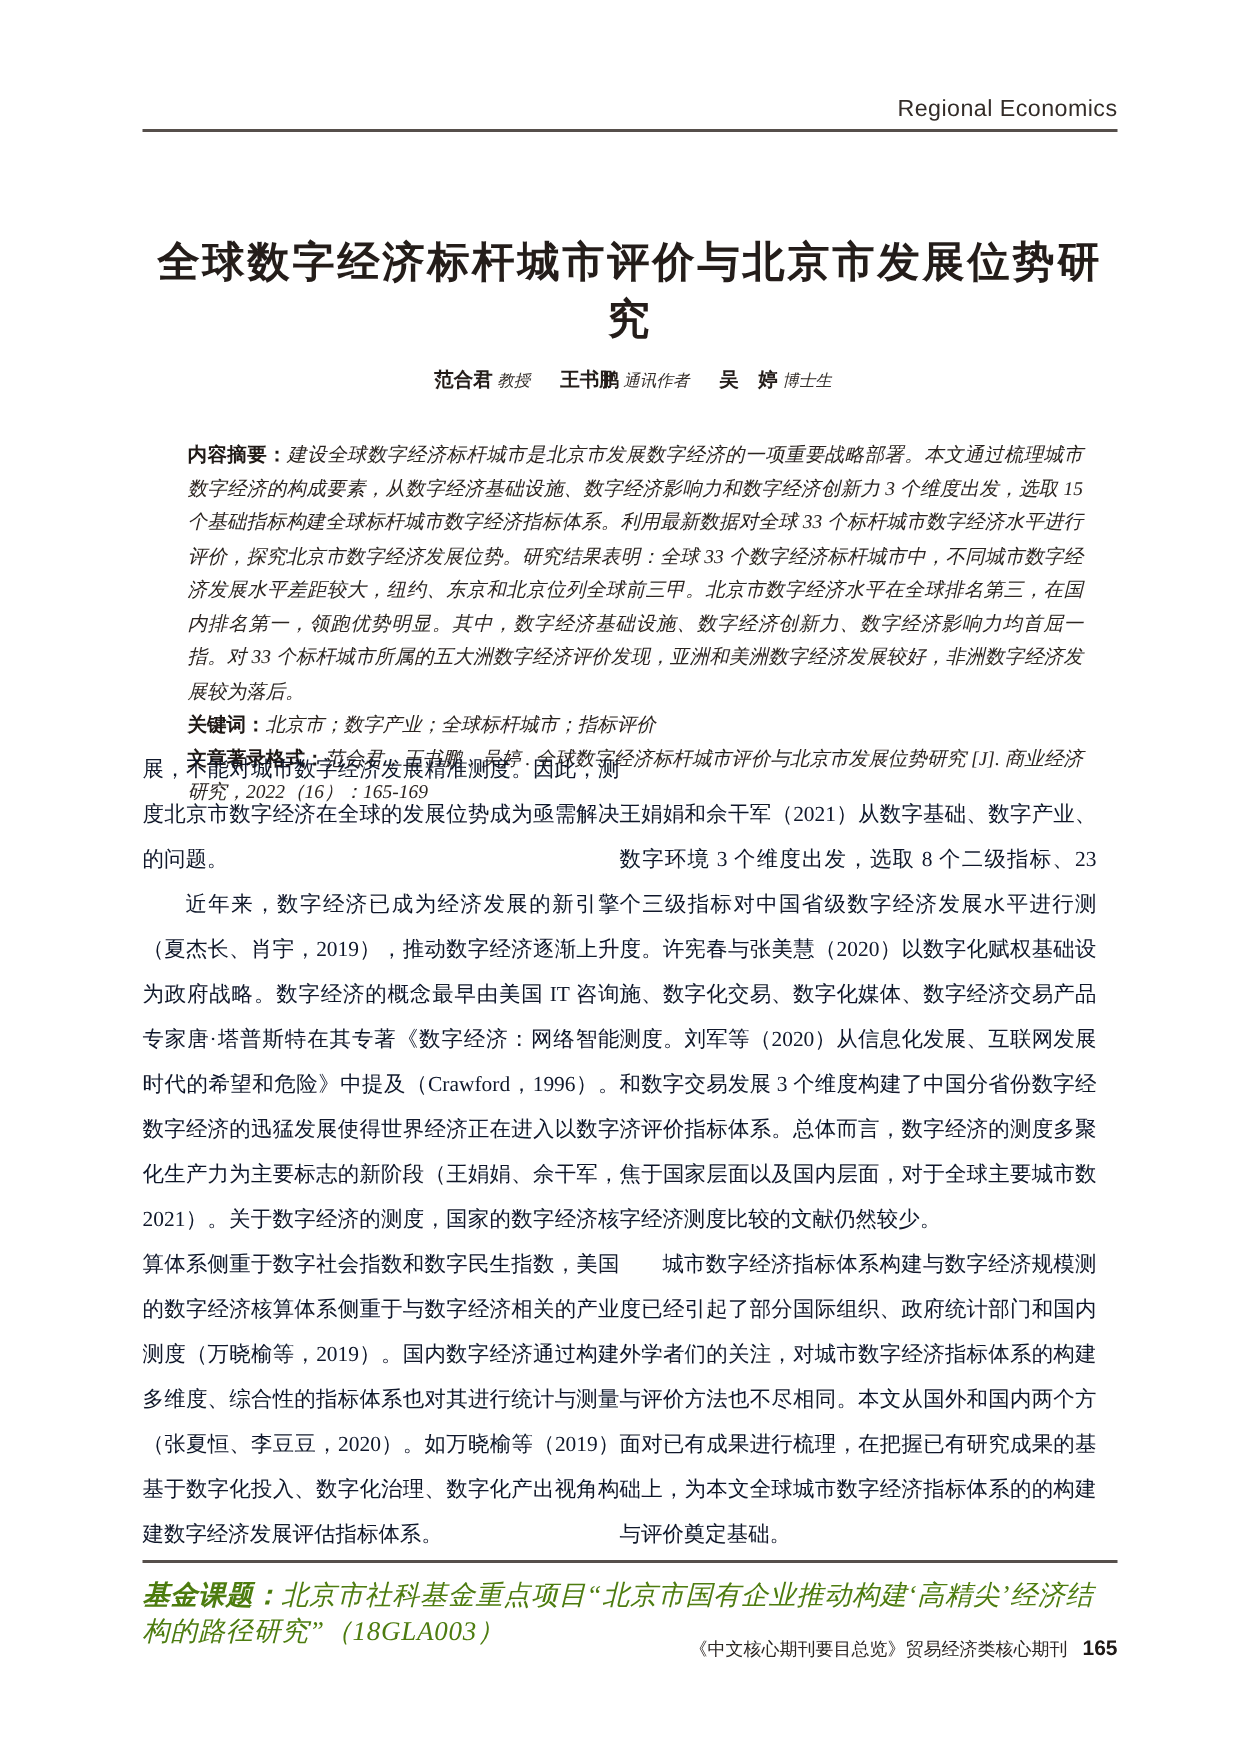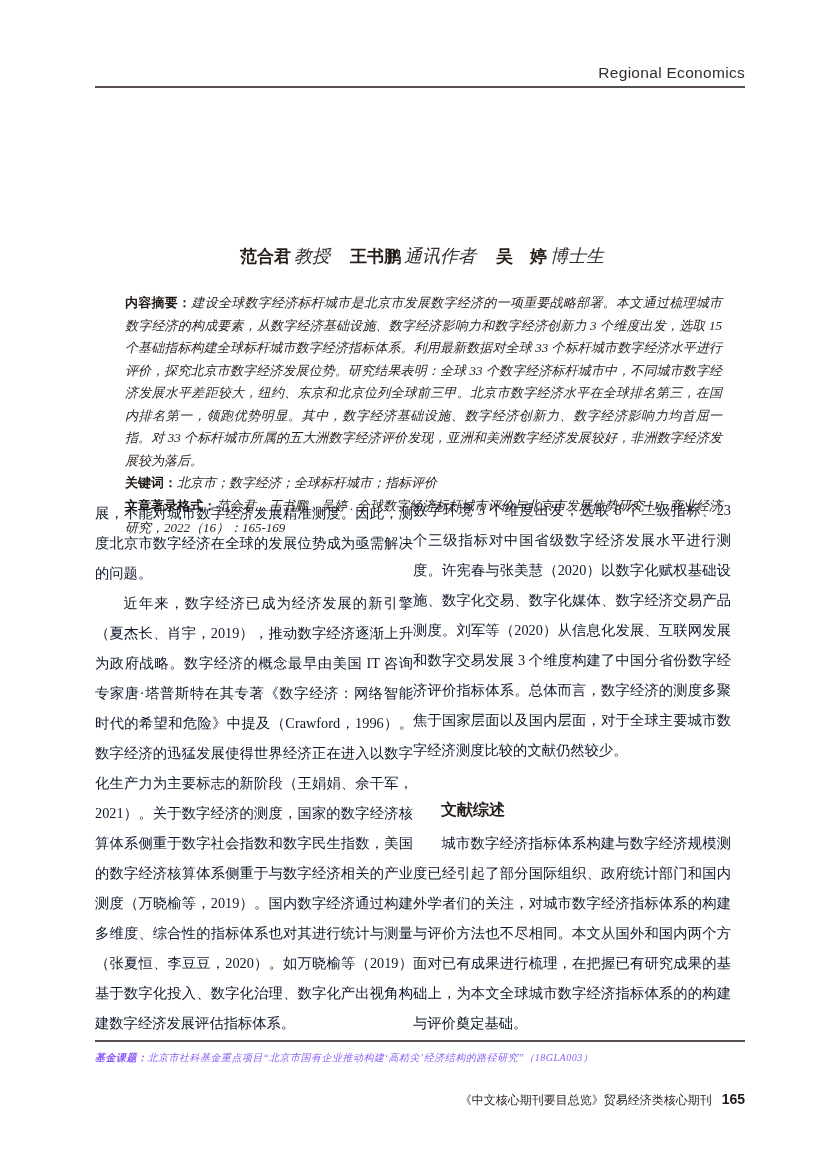--- a/index.html
+++ b/index.html
@@ -29,25 +29,25 @@
     text-align:center;
     font-family:"Liberation Sans", sans-serif;
     font-weight:bold; font-size:28px; letter-spacing:2px; color:#241d1a;
   }
   .authors {
     position:absolute; top:244px; left:95px; right:82px;
     text-align:center; white-space:nowrap;
   }
   .authors .name {
     font-family:"Liberation Sans", sans-serif;
-    font-weight:bold; font-size:17px; color:#241d1a; margin:0 3px 0 10px;
+    font-weight:bold; font-size:13px; color:#241d1a; margin:0 3px 0 10px;
   }
   .authors .role {
     font-family:"Liberation Serif", serif; font-style:italic;
-    font-size:18px; color:#352e2a; margin-right:6px;
+    font-size:11px; color:#352e2a; margin-right:6px;
   }
   .affiliation {
     position:absolute; top:269px; left:95px; right:82px;
     text-align:center;
     font-family:"Liberation Serif", serif; font-style:italic;
     font-size:13.5px; color:#2e2723; letter-spacing:1px;
   }
   
   .meta-block {
     position:absolute; top:292px; left:125px; width:597px;
@@ -78,21 +78,21 @@
     font-size:14.3px; line-height:30px; text-align:justify;
     text-indent:2em; color:#0f172a;
   }
   .col p.cont { text-indent:0; }
   
   .footnote {
     position:absolute; top:1040px; left:95px; right:82px;
     border-top:2px solid #564f4b;
     padding-top:9px;
     font-family:"Liberation Serif", serif; font-style:italic;
-    font-size:10px; color:#8b5cf6; letter-spacing:0.5px;
+    font-size:18px; color:#4d7c0f; letter-spacing:0.5px;
   }
   .footnote .lbl { font-weight:bold; }
   
   .page-footer {
     position:absolute; top:1090px; right:82px;
     text-align:right; white-space:nowrap;
   }
   .page-footer .journal {
     font-family:"Liberation Sans", sans-serif;
     font-size:12px; color:#2b2522;
@@ -104,48 +104,48 @@
 </style>
 </head>
 <body>
 
 <div class="page">
 
   <div class="masthead">
     <span class="cat">Regional Economics</span>
   </div>
 
+  <h1 class="title">全球数字经济标杆城市评价与北京市发展位势研究</h1>
 
   <div class="authors">
     <span class="name">范合君</span><span class="role">教授</span>
     <span class="name">王书鹏</span><span class="role">通讯作者</span>
     <span class="name">吴　婷</span><span class="role">博士生</span>
   </div>
 
   <div class="meta-block">
     <div class="meta-line">
       <span class="lbl">内容摘要：</span><span>建设全球数字经济标杆城市是北京市发展数字经济的一项重要战略部署。本文通过梳理城市数字经济的构成要素，从数字经济基础设施、数字经济影响力和数字经济创新力 3 个维度出发，选取 15 个基础指标构建全球标杆城市数字经济指标体系。利用最新数据对全球 33 个标杆城市数字经济水平进行评价，探究北京市数字经济发展位势。研究结果表明：全球 33 个数字经济标杆城市中，不同城市数字经济发展水平差距较大，纽约、东京和北京位列全球前三甲。北京市数字经济水平在全球排名第三，在国内排名第一，领跑优势明显。其中，数字经济基础设施、数字经济创新力、数字经济影响力均首屈一指。对 33 个标杆城市所属的五大洲数字经济评价发现，亚洲和美洲数字经济发展较好，非洲数字经济发展较为落后。</span>
     </div>
     <div class="meta-line">
-      <span class="lbl">关键词：</span><span>北京市；数字经济；全球标杆城市；指标评价</span>
+      <span class="lbl">关键词：</span><span>北京市；数字产业；全球标杆城市；指标评价</span>
     </div>
     <div class="meta-line">
       <span class="lbl">文章著录格式：</span><span>范合君，王书鹏，吴婷 . 全球数字经济标杆城市评价与北京市发展位势研究 [J]. 商业经济研究，2022（16）：165-169</span>
     </div>
   </div>
 
   <div class="columns">
     <div class="col">
       <div class="sec-h">引言</div>
       <p>2021 年 8 月，北京市人民政府正式发布《北京市关于加快建设全球数字经济标杆城市的实施方案》，明确了北京市大力发展数字经济的战略和愿景，描绘了今后十年北京市数字经济发展的路线图和施工图。但关于北京市数字经济水平在全球的排名目前并没有权威、准确的测算方法。如上海社科院曾发布《全球数字经济竞争力发展报告（2020）》，该报告对全球部分城市的数字经济竞争力进行测评，其中，北京市位居全球第 8 名。但该研究的数字经济指标体系更侧重于城市宏观发展，不能对城市数字经济发展精准测度。因此，测度北京市数字经济在全球的发展位势成为亟需解决的问题。</p>
       <p>近年来，数字经济已成为经济发展的新引擎（夏杰长、肖宇，2019），推动数字经济逐渐上升为政府战略。数字经济的概念最早由美国 IT 咨询专家唐·塔普斯特在其专著《数字经济：网络智能时代的希望和危险》中提及（Crawford，1996）。数字经济的迅猛发展使得世界经济正在进入以数字化生产力为主要标志的新阶段（王娟娟、佘干军，2021）。关于数字经济的测度，国家的数字经济核算体系侧重于数字社会指数和数字民生指数，美国的数字经济核算体系侧重于与数字经济相关的产业测度（万晓榆等，2019）。国内数字经济通过构建多维度、综合性的指标体系也对其进行统计与测量（张夏恒、李豆豆，2020）。如万晓榆等（2019）基于数字化投入、数字化治理、数字化产出视角构建数字经济发展评估指标体系。</p>
     </div>
     <div class="col">
       <p class="cont">王娟娟和佘干军（2021）从数字基础、数字产业、数字环境 3 个维度出发，选取 8 个二级指标、23 个三级指标对中国省级数字经济发展水平进行测度。许宪春与张美慧（2020）以数字化赋权基础设施、数字化交易、数字化媒体、数字经济交易产品测度。刘军等（2020）从信息化发展、互联网发展和数字交易发展 3 个维度构建了中国分省份数字经济评价指标体系。总体而言，数字经济的测度多聚焦于国家层面以及国内层面，对于全球主要城市数字经济测度比较的文献仍然较少。</p>
-      <div class="sec-h later">文献综述</div>
       <p>城市数字经济指标体系构建与数字经济规模测度已经引起了部分国际组织、政府统计部门和国内外学者们的关注，对城市数字经济指标体系的构建与评价方法也不尽相同。本文从国外和国内两个方面对已有成果进行梳理，在把握已有研究成果的基础上，为本文全球城市数字经济指标体系的的构建与评价奠定基础。</p>
 
     </div>
   </div>
 
   <div class="footnote">
     <span class="lbl">基金课题：</span><span>北京市社科基金重点项目“北京市国有企业推动构建‘高精尖’经济结构的路径研究”（18GLA003）</span>
   </div>
 
   <div class="page-footer">

